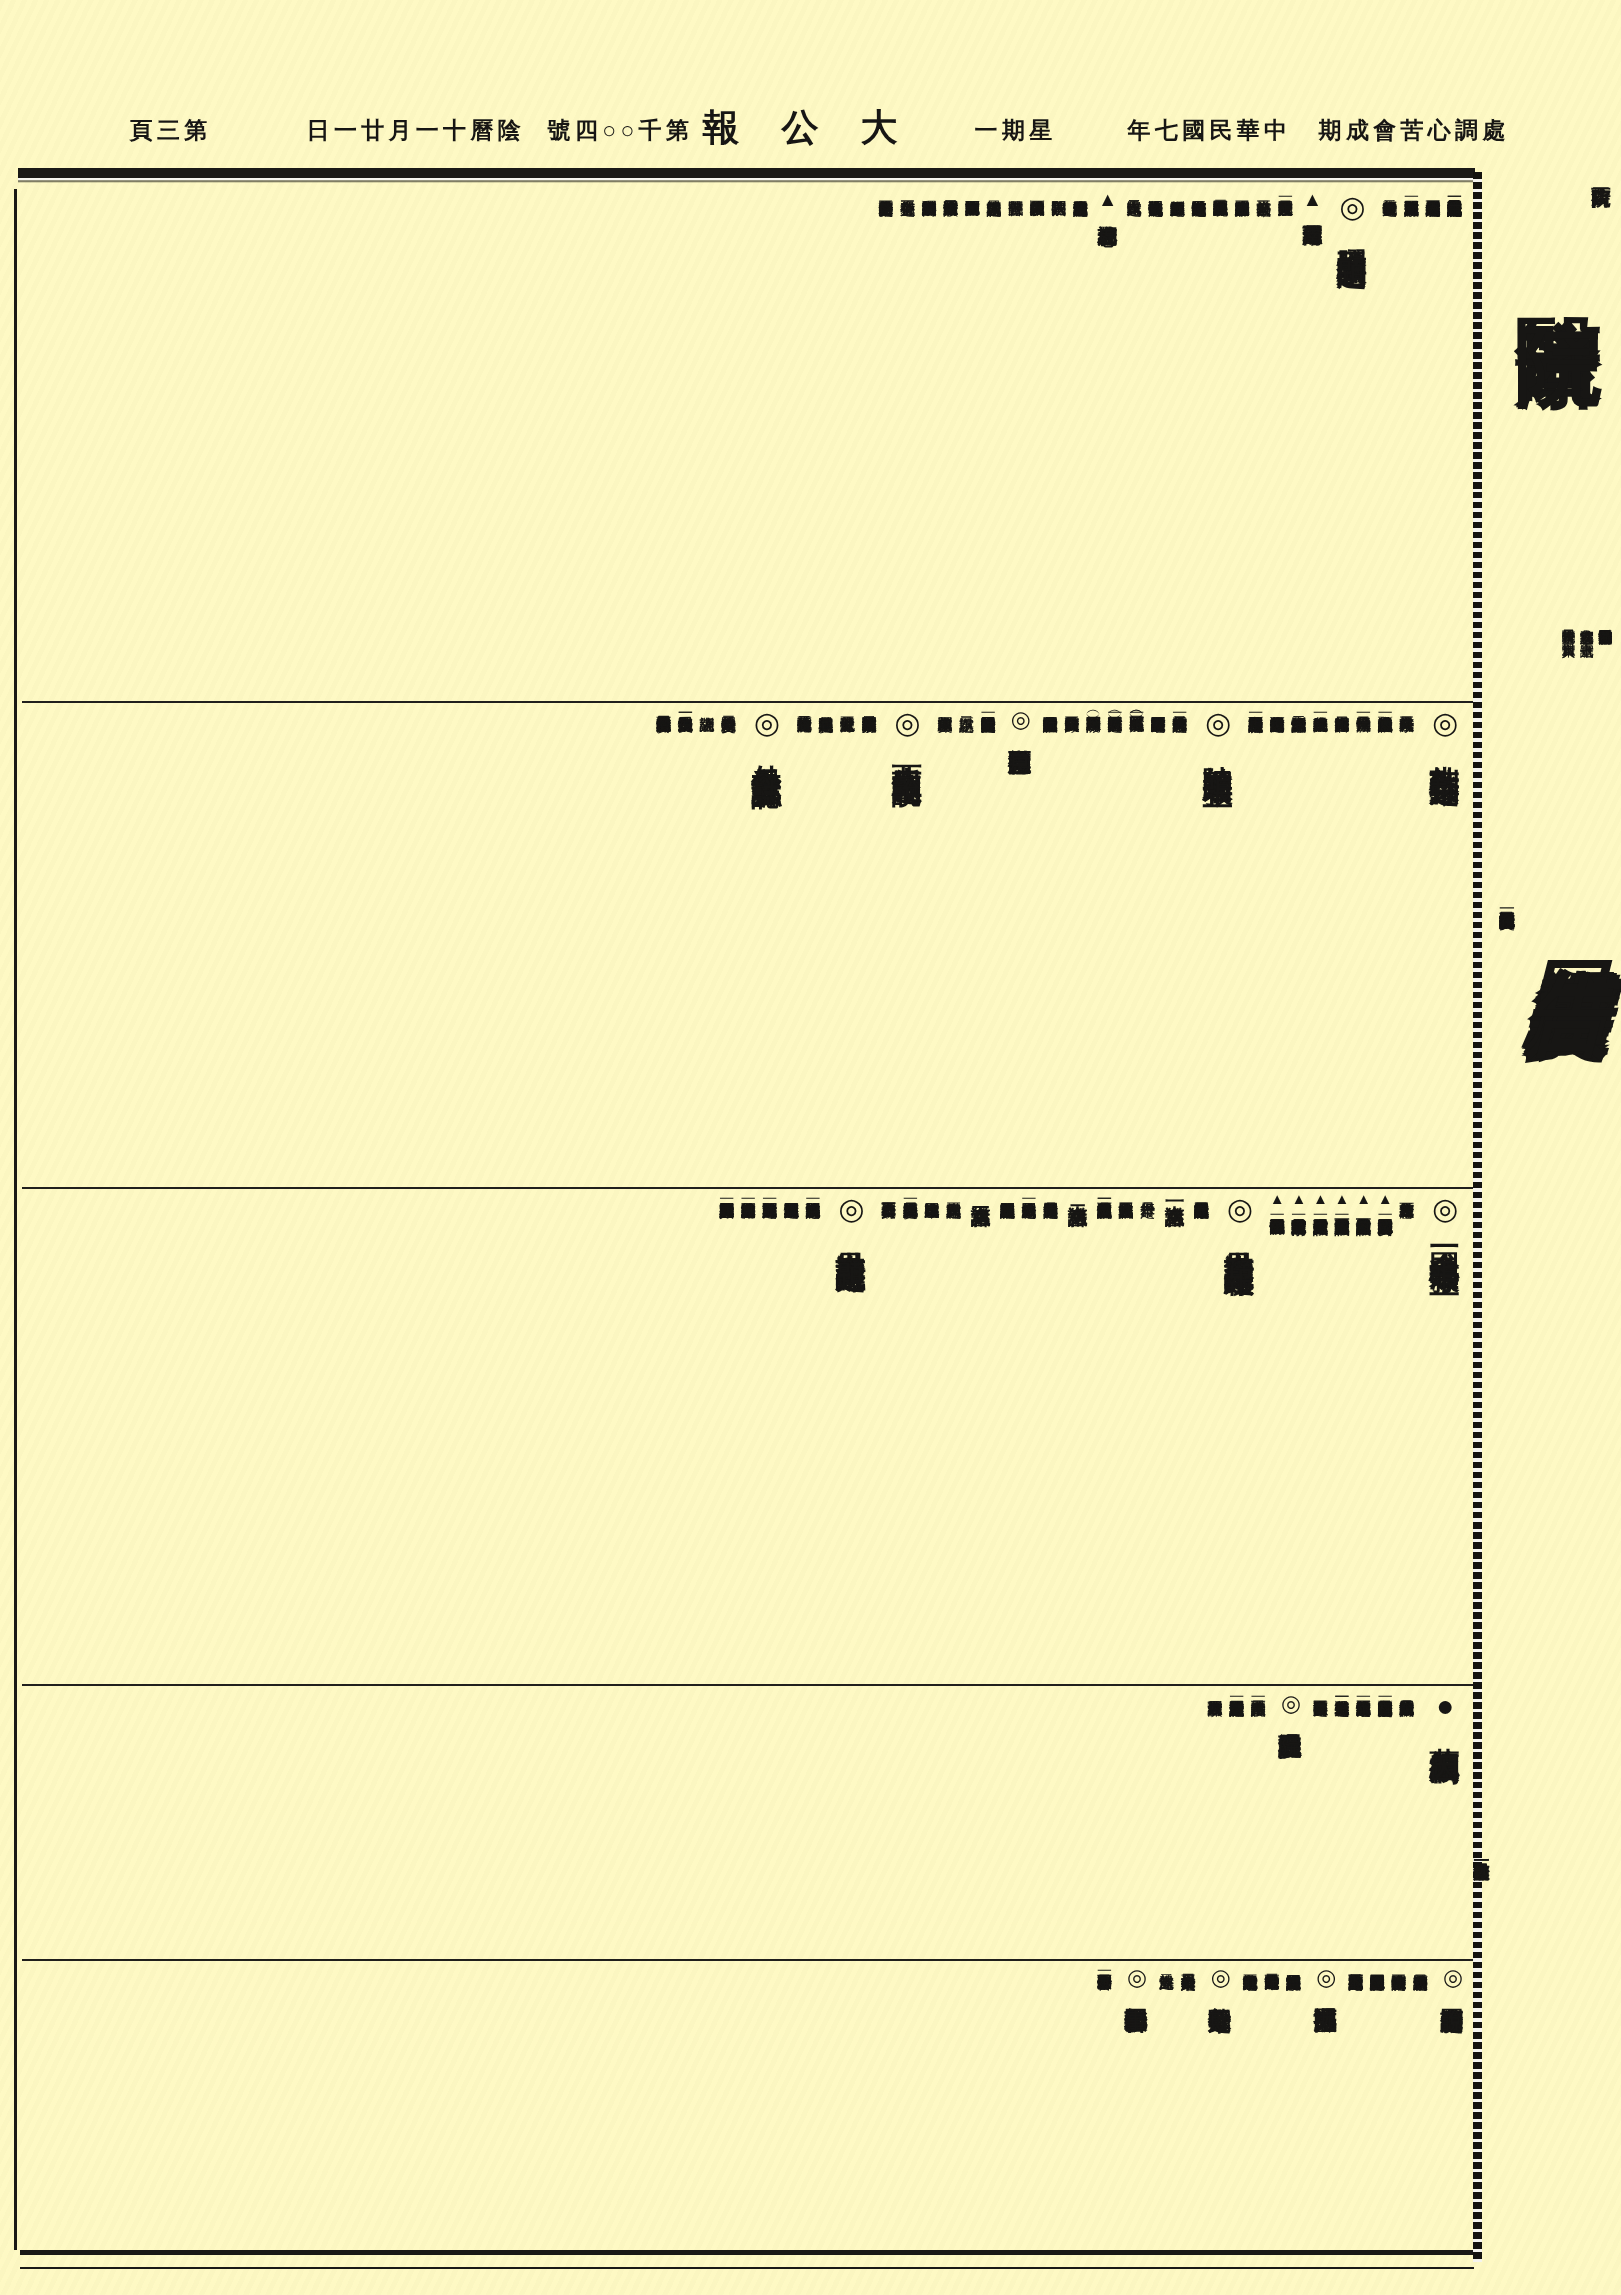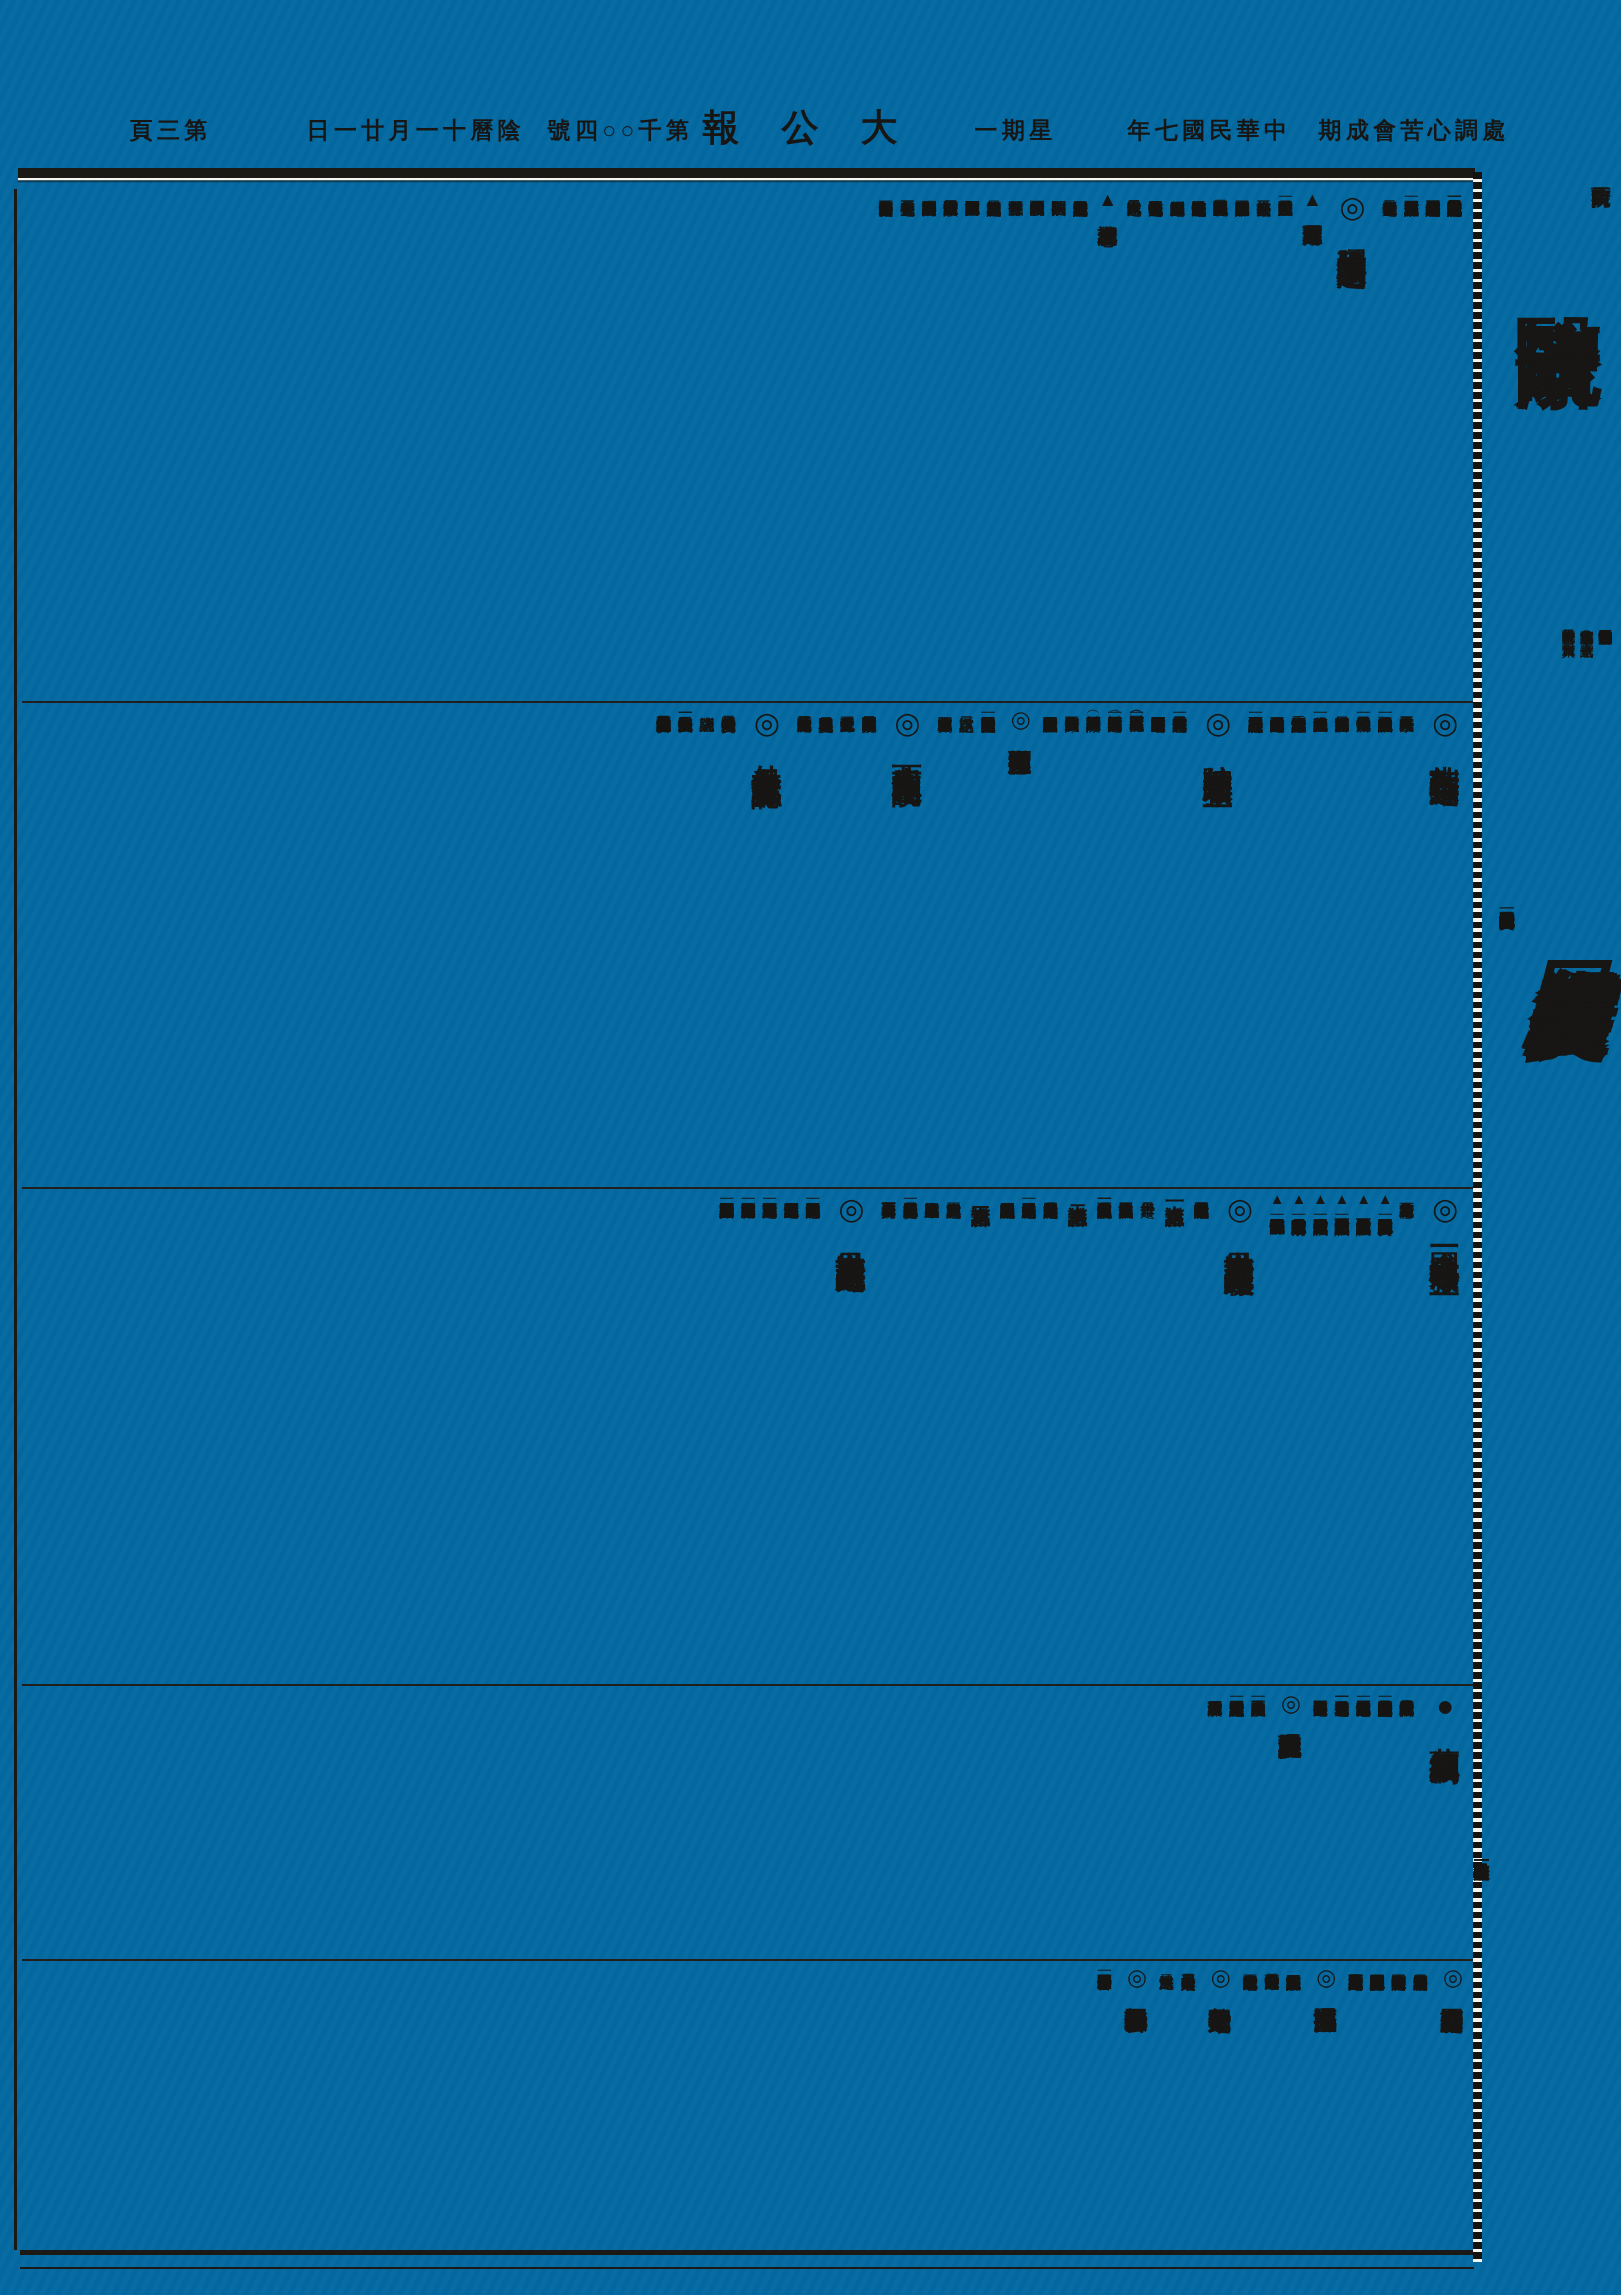--- a/index.html
+++ b/index.html
@@ -1,16 +1,16 @@
 <!DOCTYPE html>
 <html style="font-size:11.5px"><head>
 <meta charset="utf-8">
 <style>
   html,body{margin:0;padding:0;background:#777;}
-  .page{position:relative;width:1622px;height:2295px;background:#0369a1;
+  .page{position:relative;width:1622px;height:2295px;background:#fef9c3;
         font-family:"Liberation Serif","DejaVu Serif",serif;color:#171614;overflow:hidden;}
   .noise{position:absolute;inset:0;background:
      repeating-linear-gradient(115deg,rgba(0,0,0,0.012) 0 5px,rgba(255,255,255,0.02) 5px 10px);pointer-events:none;}
   
   .masthead{position:absolute;left:21.6px;top:99px;width:1449px;height:66px;}
   .mh-item{position:absolute;top:16px;font-size:23px;font-weight:700;letter-spacing:4.3px;white-space:nowrap;}
   .mh-page{left:108px;} .mh-lunar{left:285px;text-align:right;} .mh-issue{left:526px;text-align:center;}
   .mh-title{left:681px;top:4.3px;font-size:37px;font-weight:900;letter-spacing:42px;text-align:right;}
   .mh-week{left:953px;} .mh-date{left:1106px;} .mh-era{left:1297px;}
   .head-rule{position:absolute;left:18px;top:168px;width:1457px;height:10px;background:#1a1916;

